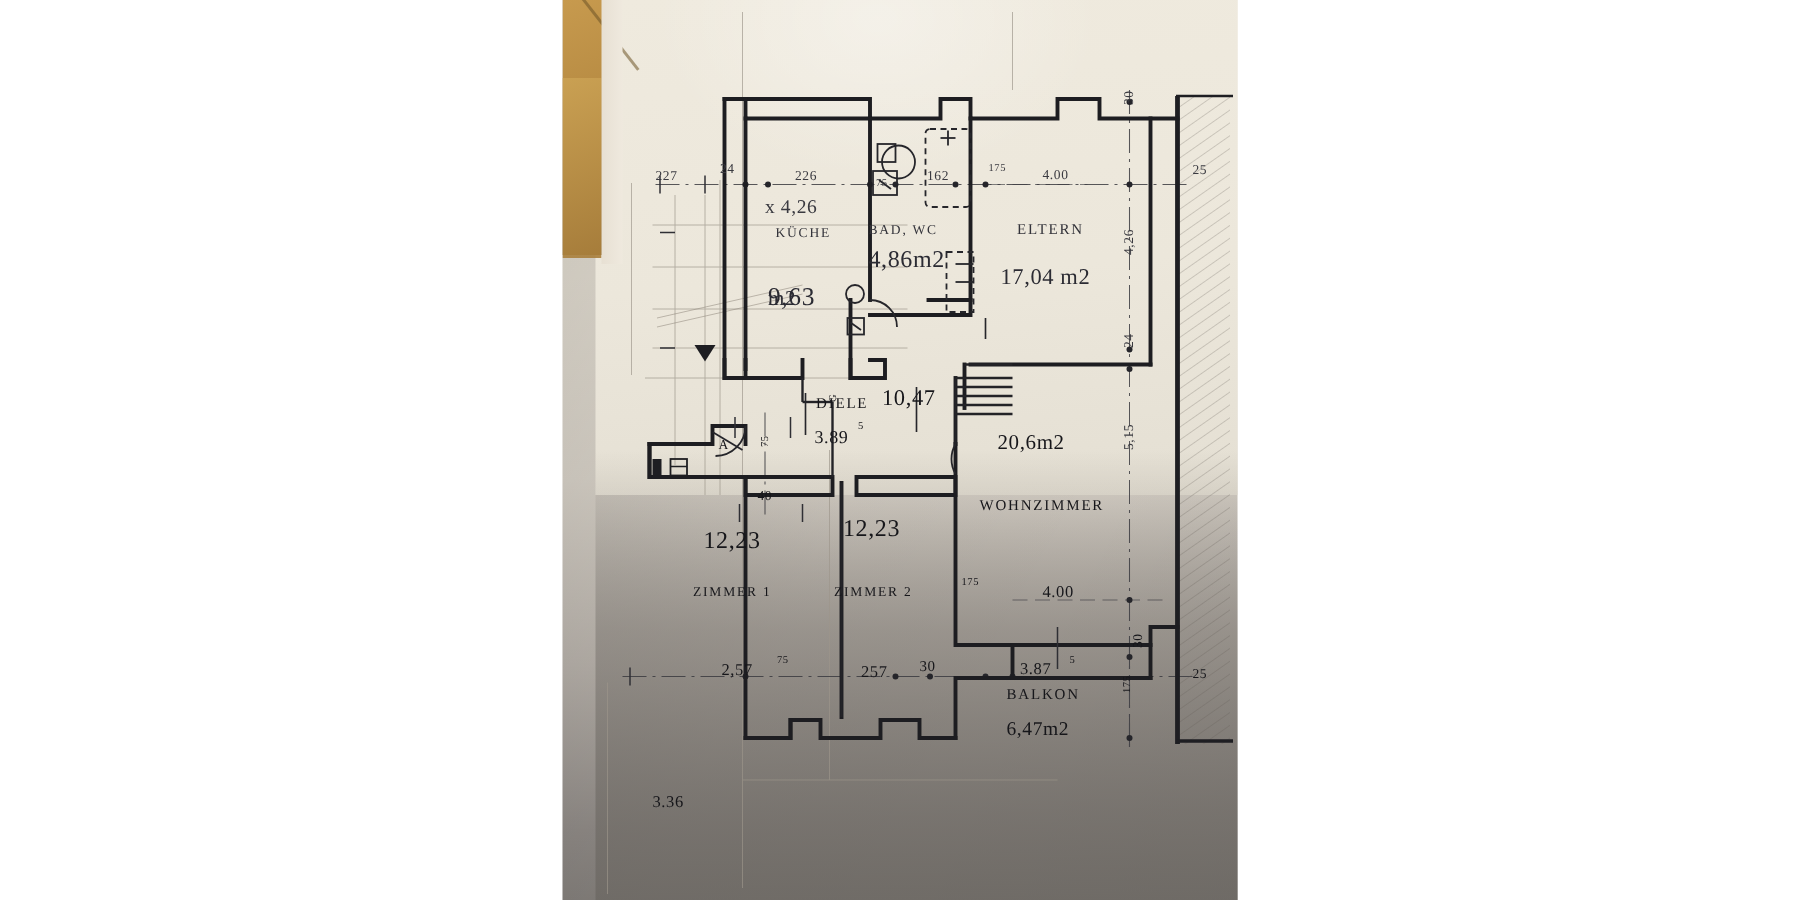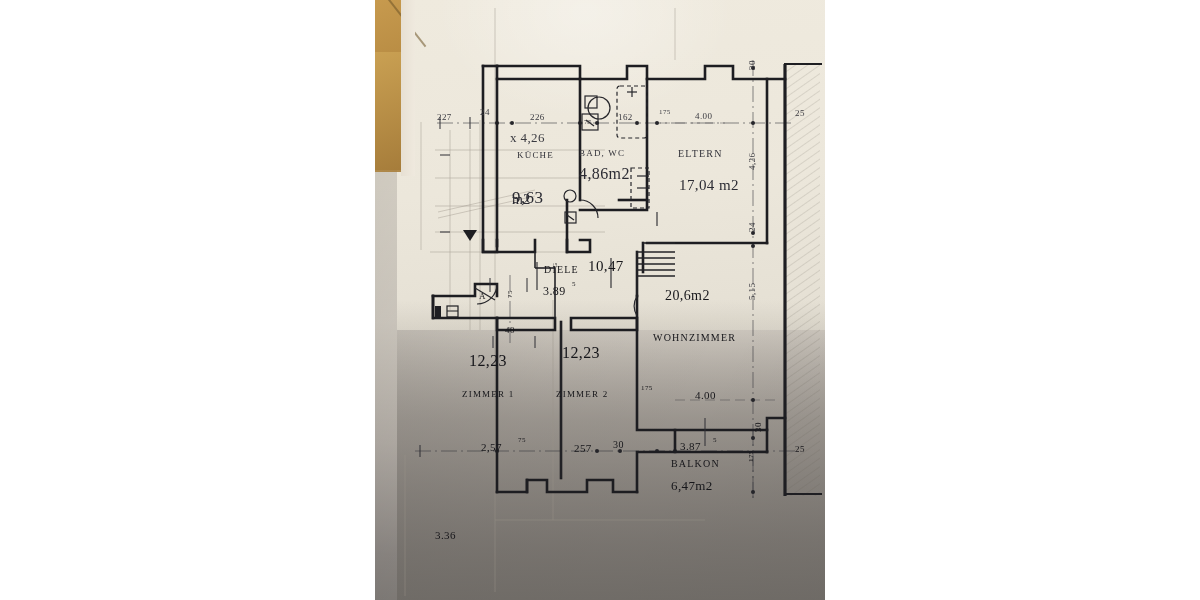--- a/index.html
+++ b/index.html
@@ -277,21 +277,21 @@
 
       <div class="lbl dim" style="left:135px;top:130px;font-size:13px;">x 4,26</div>
       <div class="lbl room-name" style="left:142px;top:150px;">KÜCHE</div>
       <div class="lbl area" style="left:137px;top:168px;font-size:17px;margin-top:20px;">9,63</div>
       <div class="lbl area" style="left:137px;top:192px;font-size:14px;">m2</div>
 
       <div class="lbl room-name" style="left:204px;top:148px;">BAD, WC</div>
       <div class="lbl area" style="left:204px;top:165px;font-size:16px;">4,86m2</div>
 
       <div class="lbl room-name" style="left:303px;top:148px;font-size:10px;">ELTERN</div>
-      <div class="lbl area" style="left:304px;top:177px;font-size:15px;">17,04 m2</div>
+      <div class="lbl area" style="left:292px;top:177px;font-size:15px;">17,04 m2</div>
 
       <div class="lbl dim rot90" style="left:372px;top:170px;">4,26</div>
       <div class="lbl dim rot90" style="left:372px;top:232px;">24</div>
       <div class="lbl dim rot90" style="left:372px;top:300px;">5,15</div>
     </div>
 
     <div id="lower-labels">
 
       <div class="lbl room-name" style="left:169px;top:264px;font-size:10px;">DIELE</div>
       <div class="lbl area" style="left:213px;top:258px;font-size:15px;">10,47</div>

